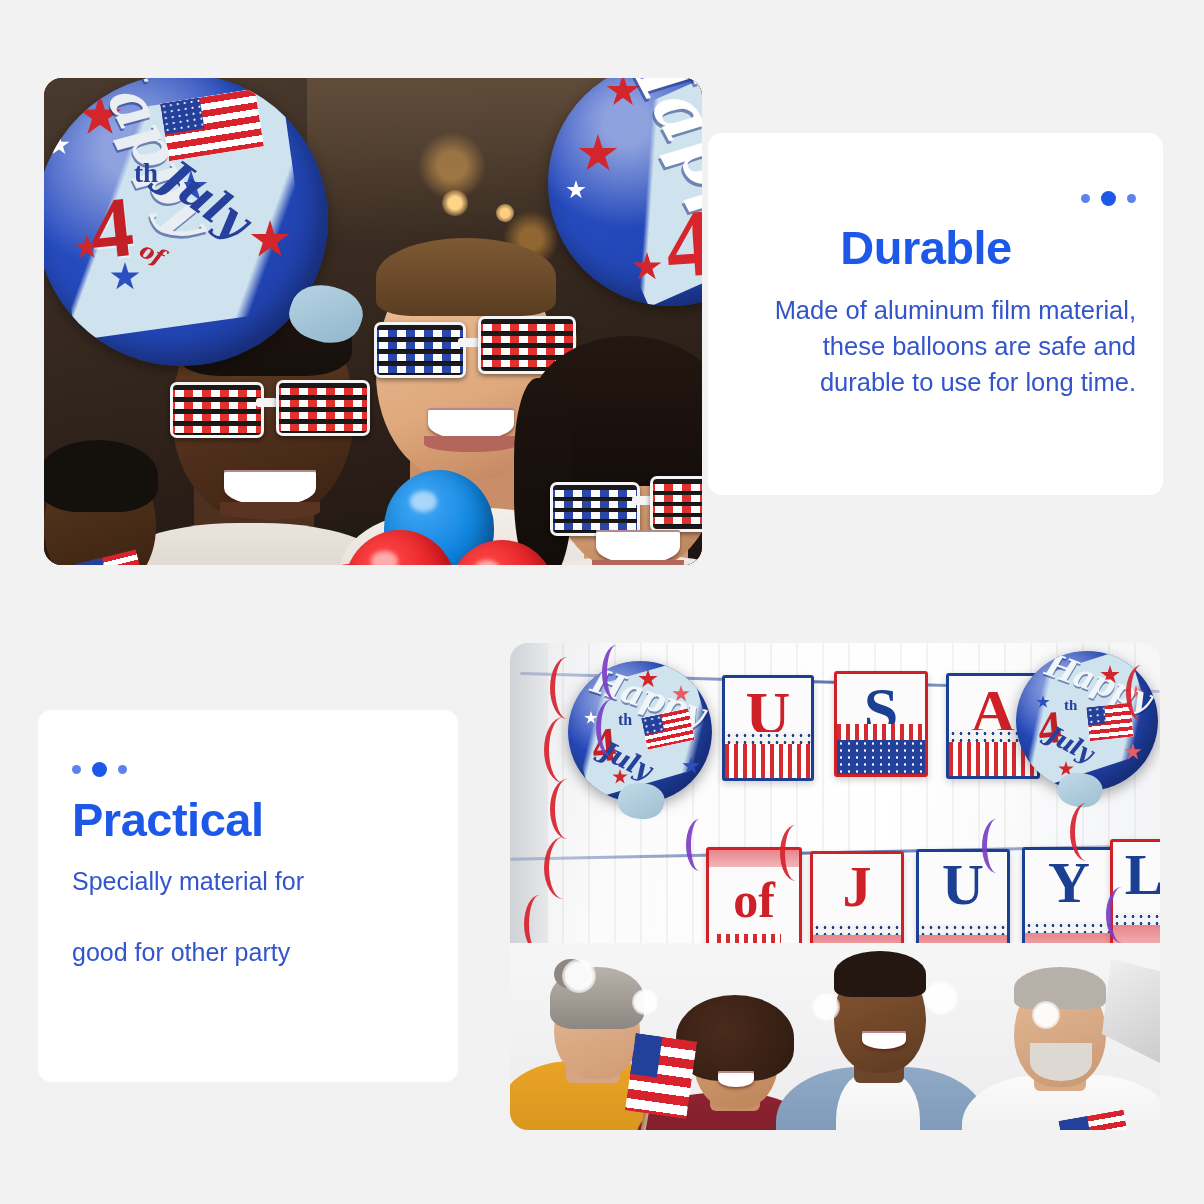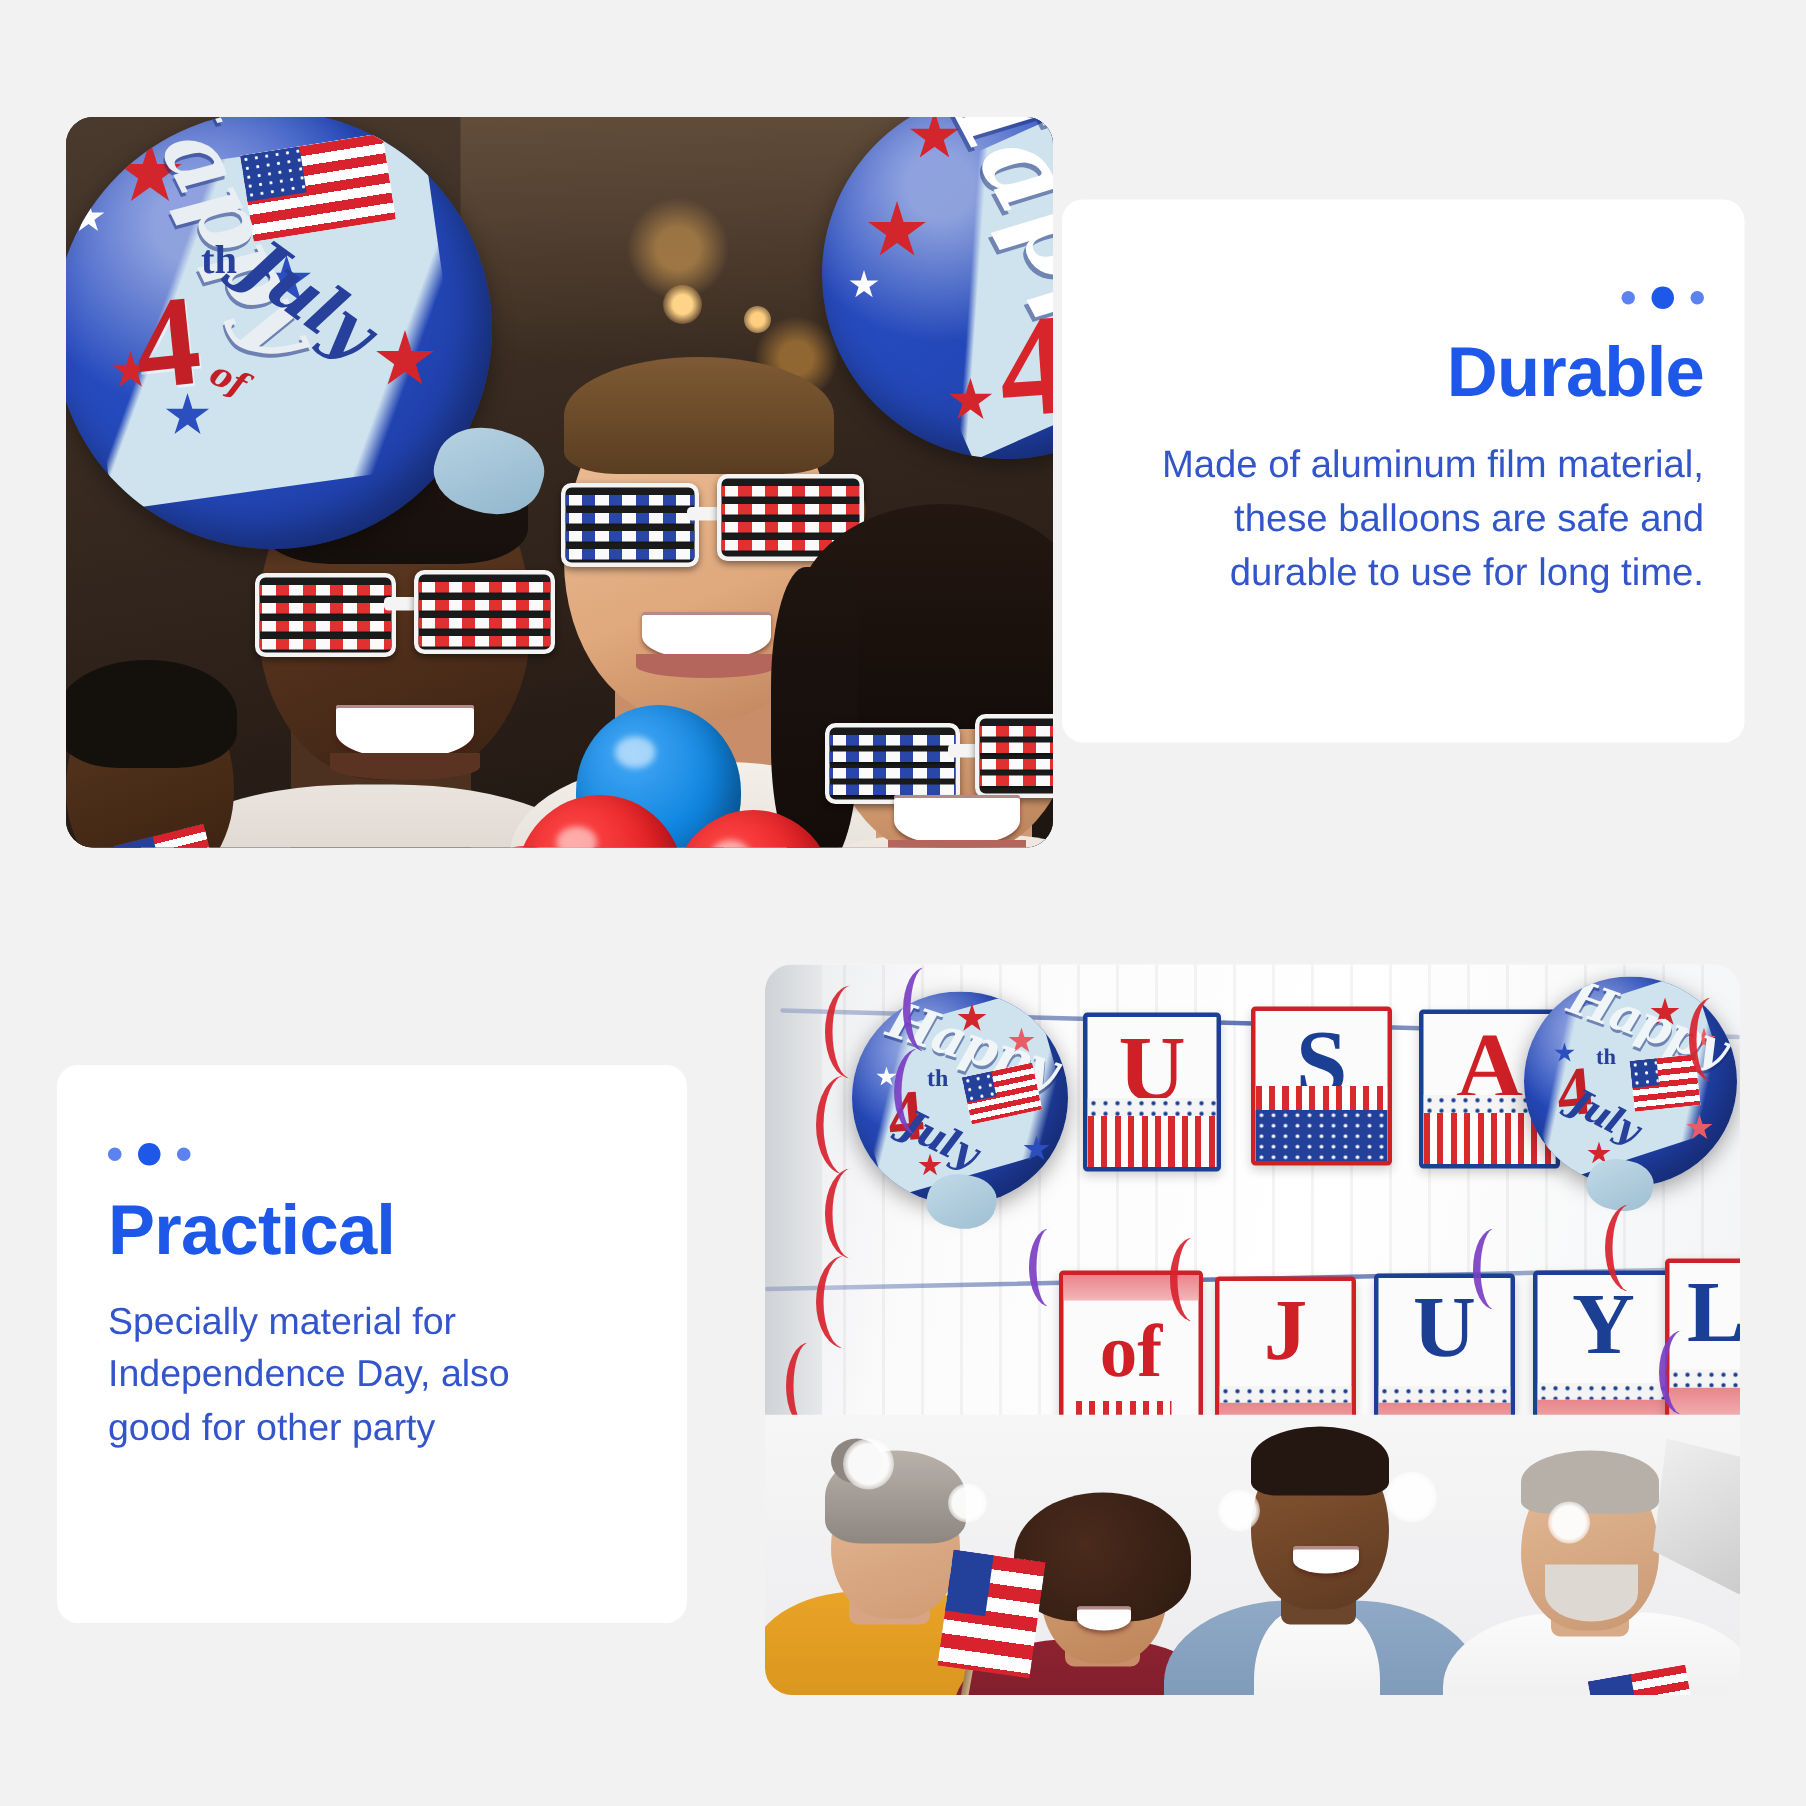--- a/index.html
+++ b/index.html
@@ -77,21 +77,21 @@
 
   
   #card-durable .inner {
     position: absolute;
     right: 27px;
     top: 56px;
     width: 420px;
     text-align: right;
   }
   #card-durable .dots { justify-content: flex-end; margin-bottom: 17px; }
-  #card-durable .feature-title { margin-bottom: 19px; }
+  #card-durable .feature-title { margin-bottom: 19px; text-align: center; }
 
   
   #card-practical .inner {
     position: absolute;
     left: 34px;
     top: 50px;
     width: 360px;
     text-align: left;
   }
   #card-practical .dots { justify-content: flex-start; margin-bottom: 18px; }
@@ -446,21 +446,21 @@
   <div class="text-card" id="card-practical">
     <div class="inner">
       <div class="dots">
         <span class="d small"></span>
         <span class="d big"></span>
         <span class="d small"></span>
       </div>
       <h2 class="feature-title">Practical</h2>
       <p class="feature-body">
         <span>Specially material for</span><br>
-        <span>Independence Day, also</span><br>
+        <br>
         <span>good for other party</span><br>
       </p>
     </div>
   </div>
 
   <div class="photo-card" id="photo-banner" style="background:#fafafa;">
     <div class="scene">
       <div class="curtain"></div>
       <div class="wall-left"></div>
 

